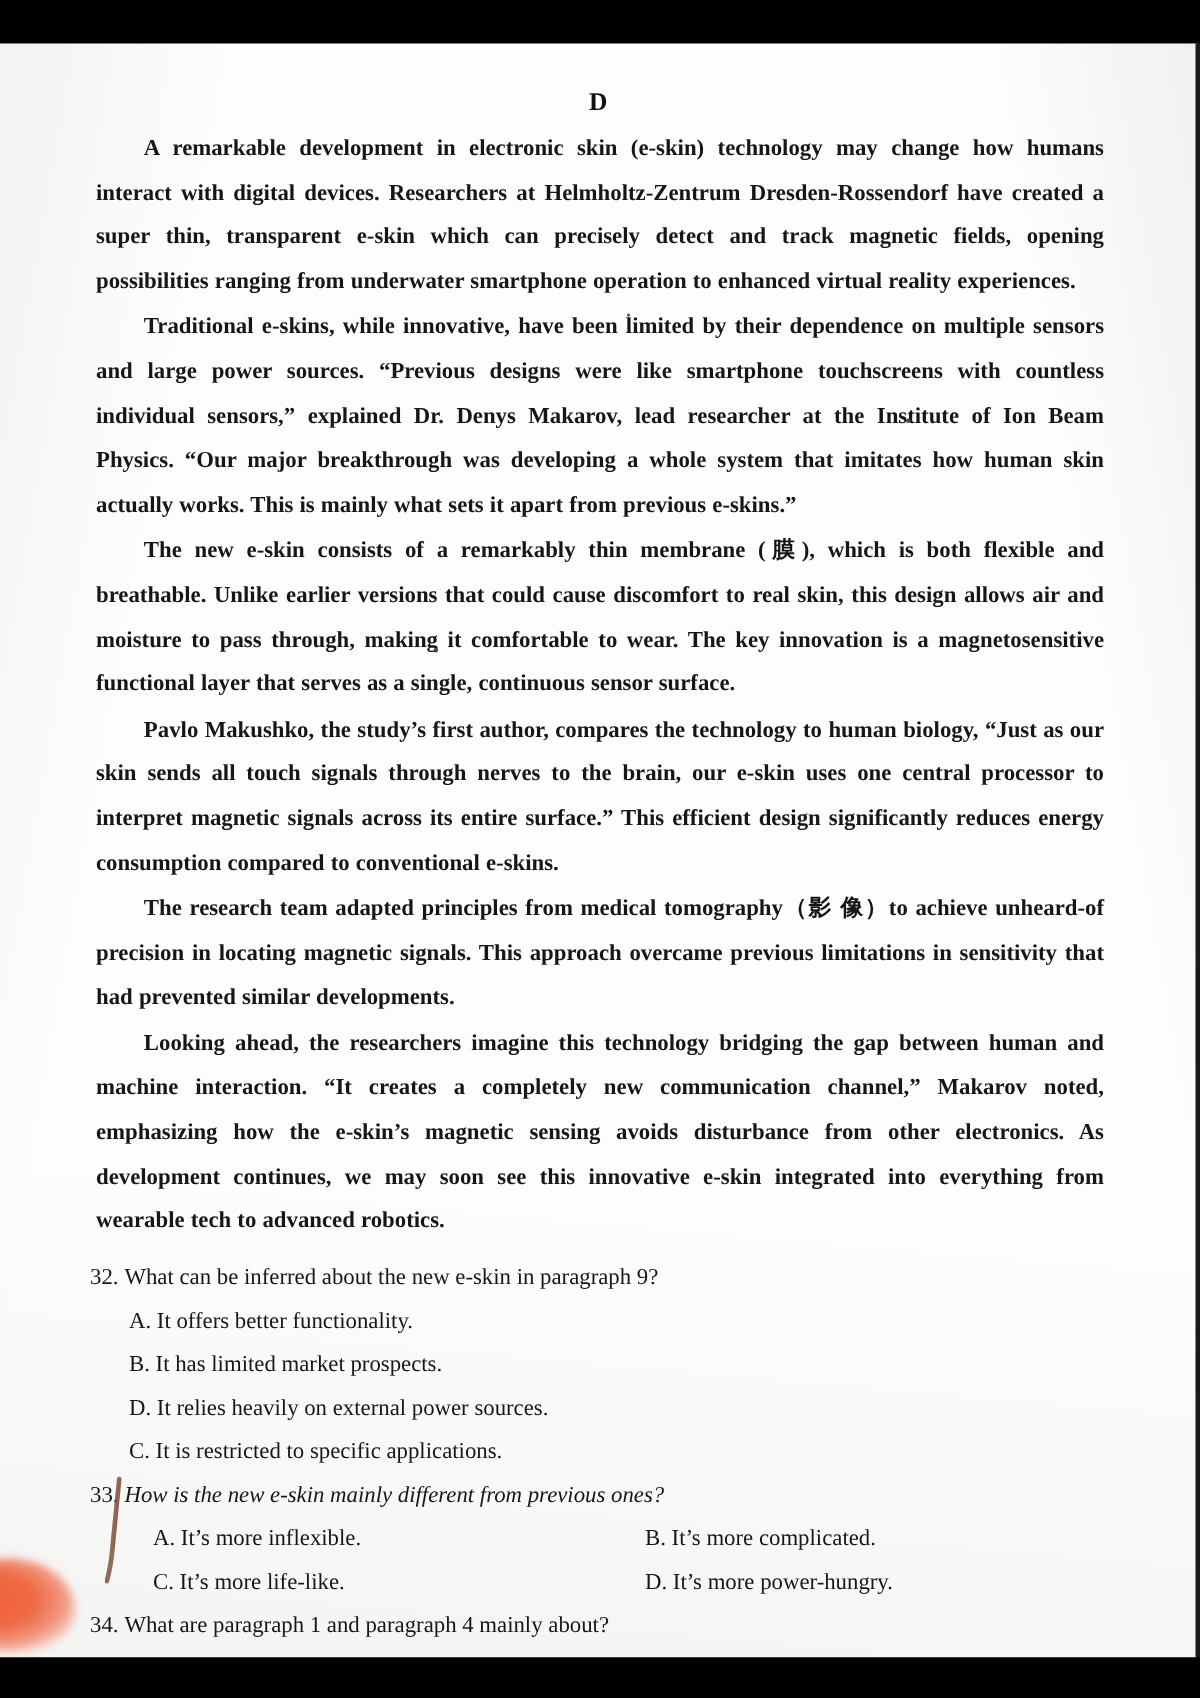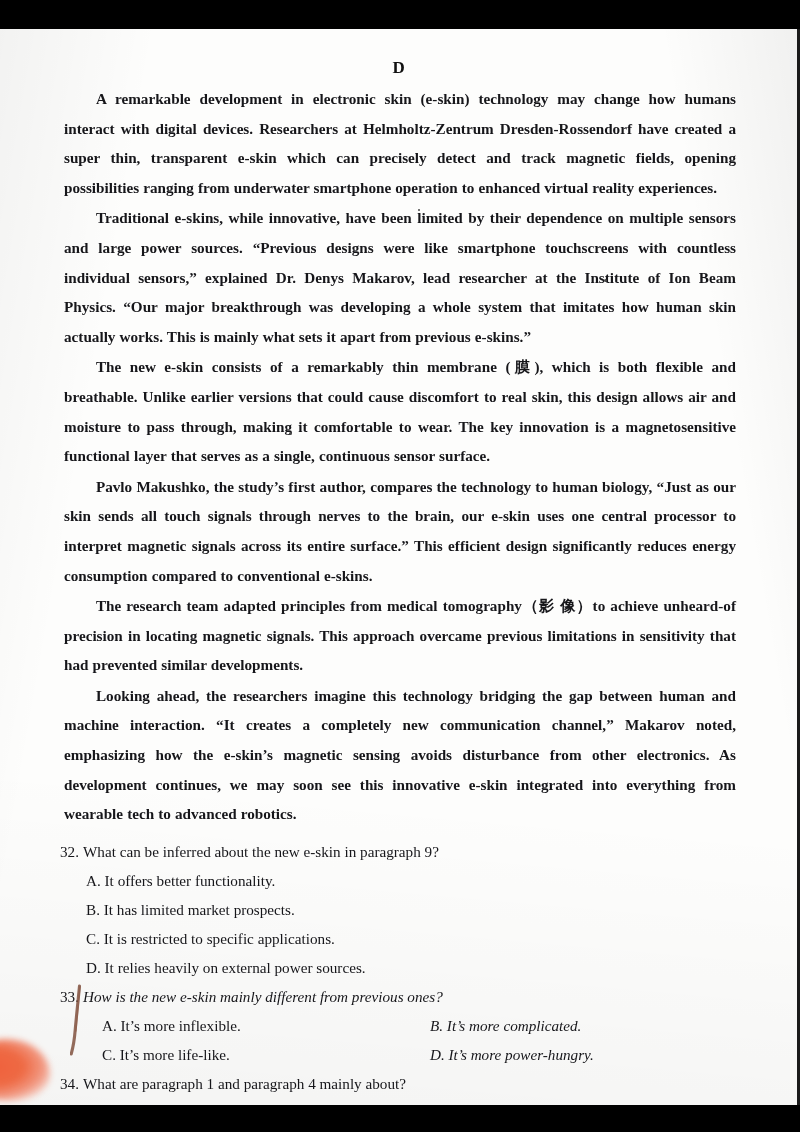--- a/index.html
+++ b/index.html
@@ -108,21 +108,21 @@
     line-height: 29px;
     color: #16161a;
     margin-left: 26px;
   }
   .options.two-col {
     display: grid;
     grid-template-columns: 370px auto;
     grid-auto-rows: 29px;
   }
   .options.two-col li { margin-left: 42px; }
-  .options.two-col li.col-b { margin-left: 0; font-style: italic; }
+  .options.two-col li.col-b { margin-left: 0; }
 
   
   #pen-mark-33 {
     position: absolute;
     left: 10px;
     top: 2px;
     width: 16px;
     height: 72px;
     pointer-events: none;
   }
@@ -167,22 +167,22 @@
 
     <div id="questions">
 
       <div class="question-block">
         <p class="q-stem">
           <span class="q-num">32.</span><span class="q-text">What can be inferred about the new e-skin in paragraph 9?</span>
         </p>
         <ul class="options">
           <li>A. It offers better functionality.</li>
           <li>B. It has limited market prospects.</li>
+          <li>D. It relies heavily on external power sources.</li>
           <li>C. It is restricted to specific applications.</li>
-          <li>D. It relies heavily on external power sources.</li>
         </ul>
       </div>
 
       <div class="question-block">
         <svg id="pen-mark-33" viewBox="0 0 16 72">
           <path d="M9.5 2 C 8.2 16, 6.4 32, 5.2 46 C 4.4 56, 3.2 63, 1.2 70" stroke="#7b4a38" stroke-width="3.1" fill="none" stroke-linecap="round" opacity="0.82"></path>
           <path d="M9.8 3 C 8.6 17, 7.0 33, 5.8 47" stroke="#8d5744" stroke-width="1.6" fill="none" stroke-linecap="round" opacity="0.5"></path>
         </svg>
         <p class="q-stem italic-stem">
           <span class="q-num">33.</span><span class="q-text">How is the new e-skin mainly different from previous ones?</span>

